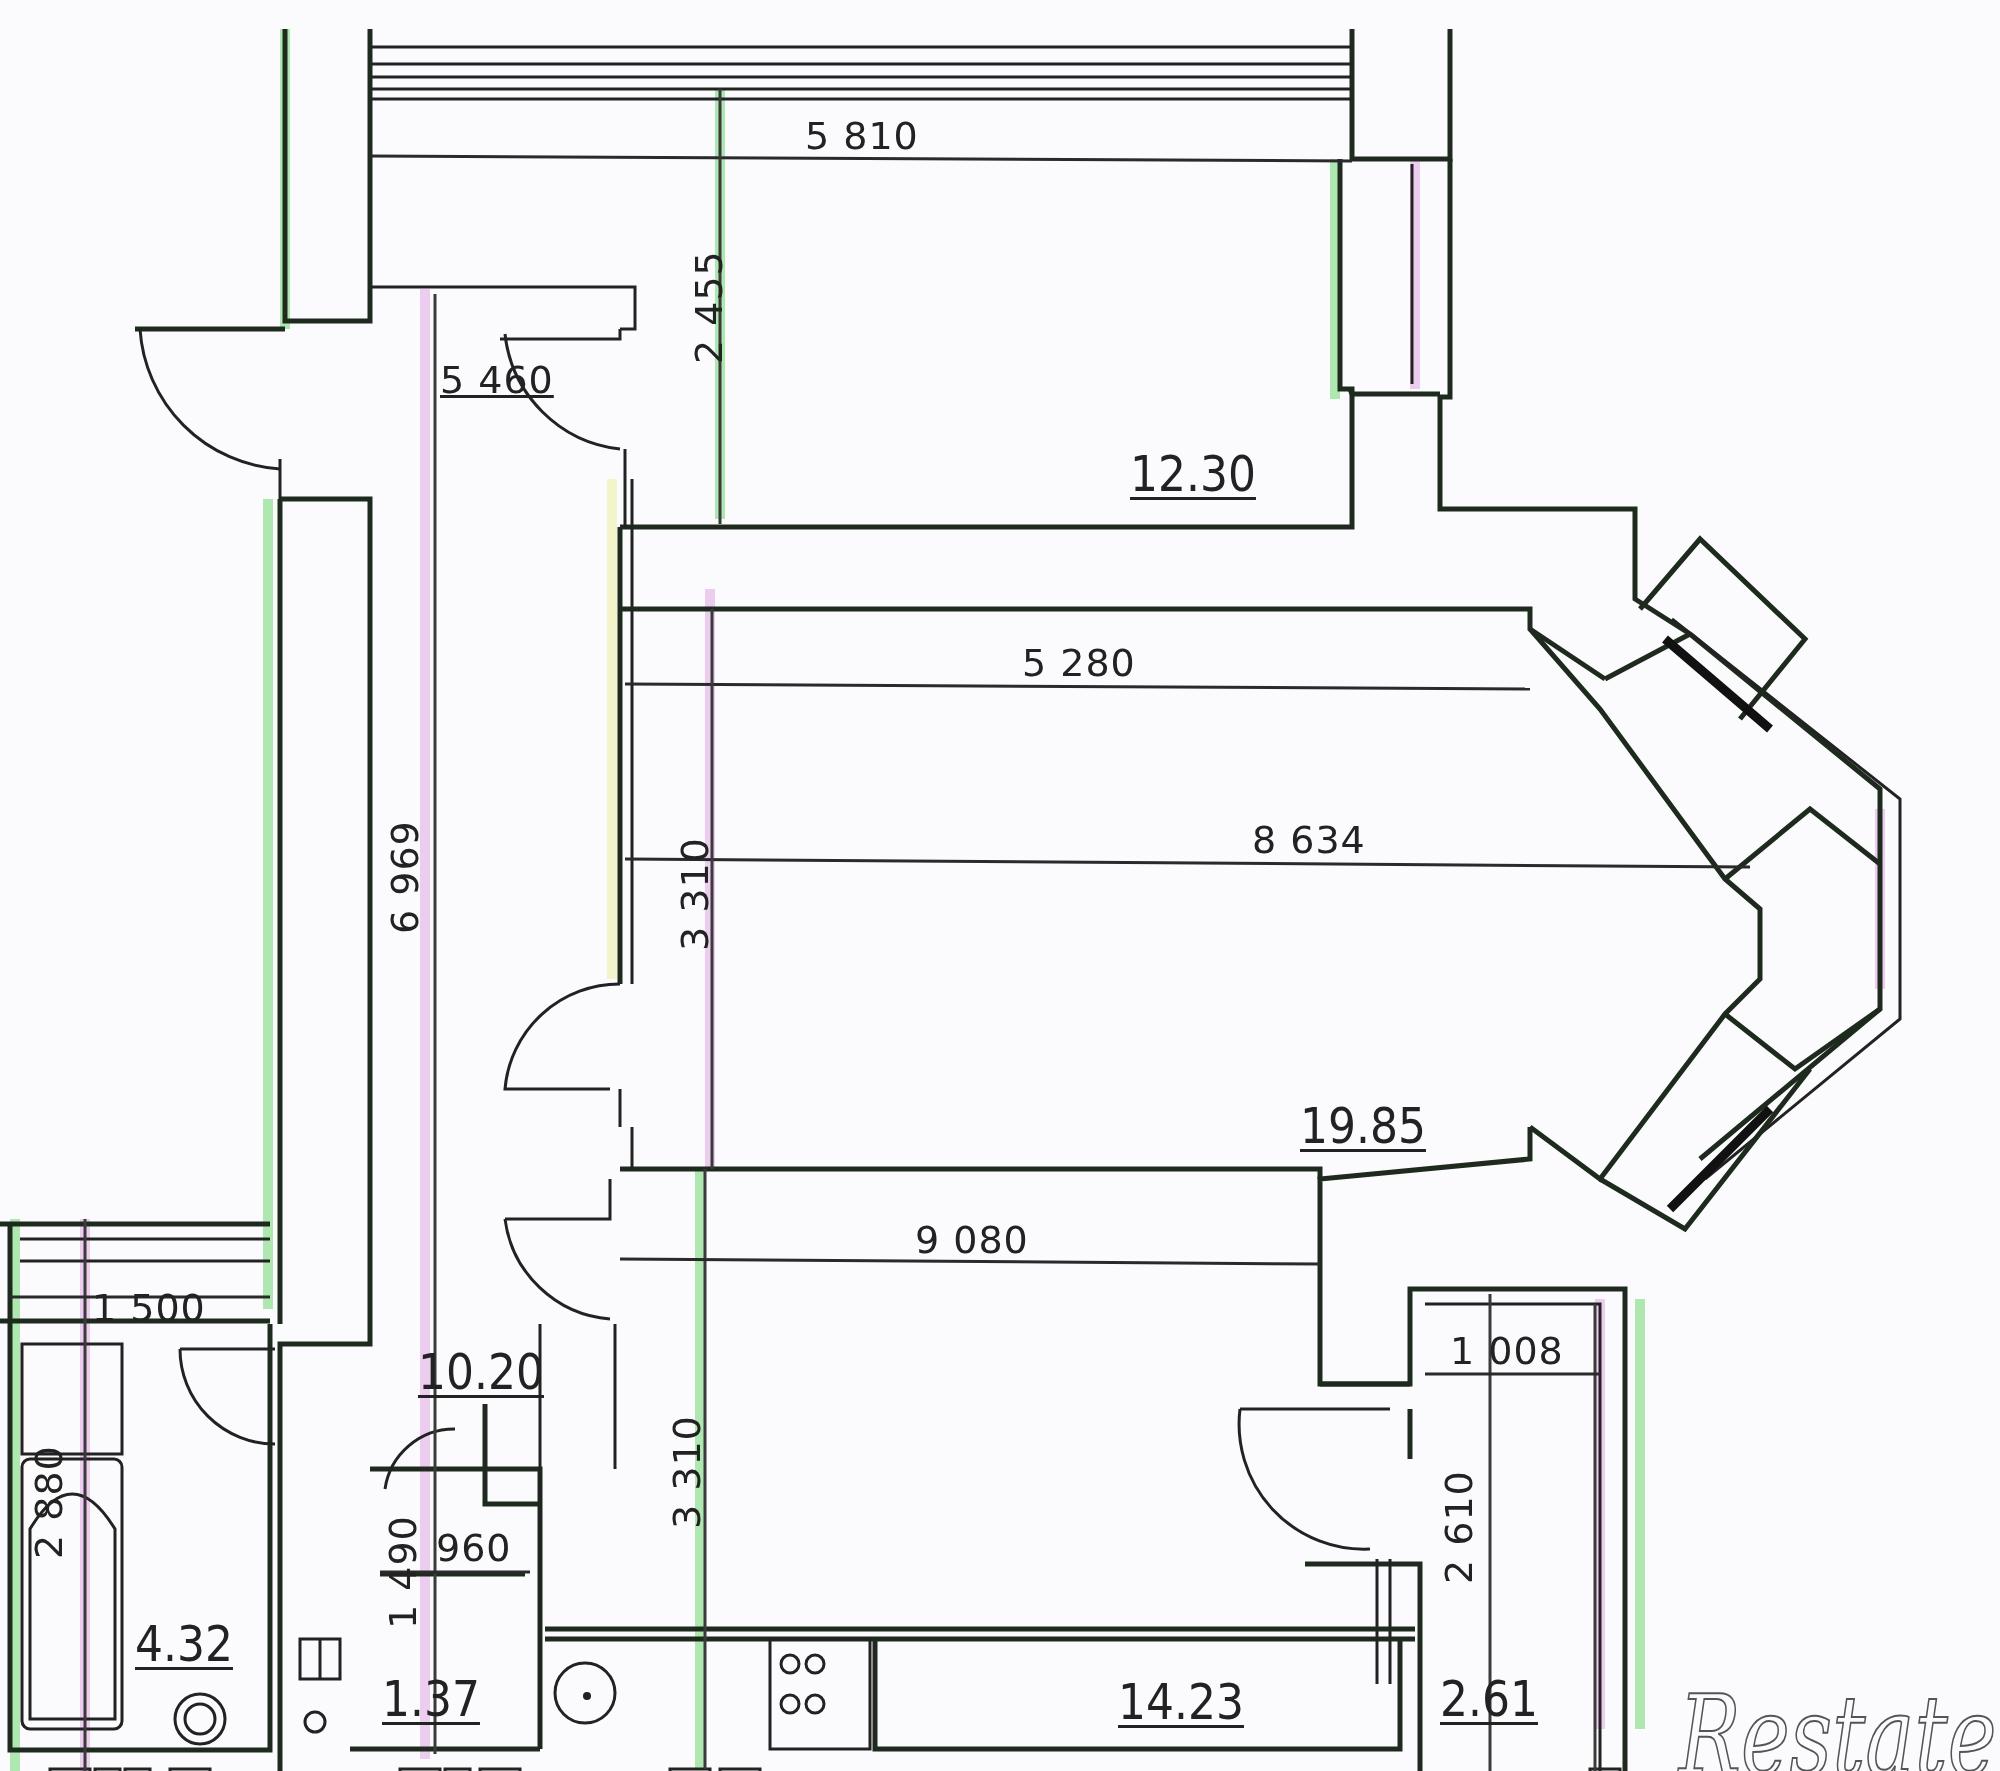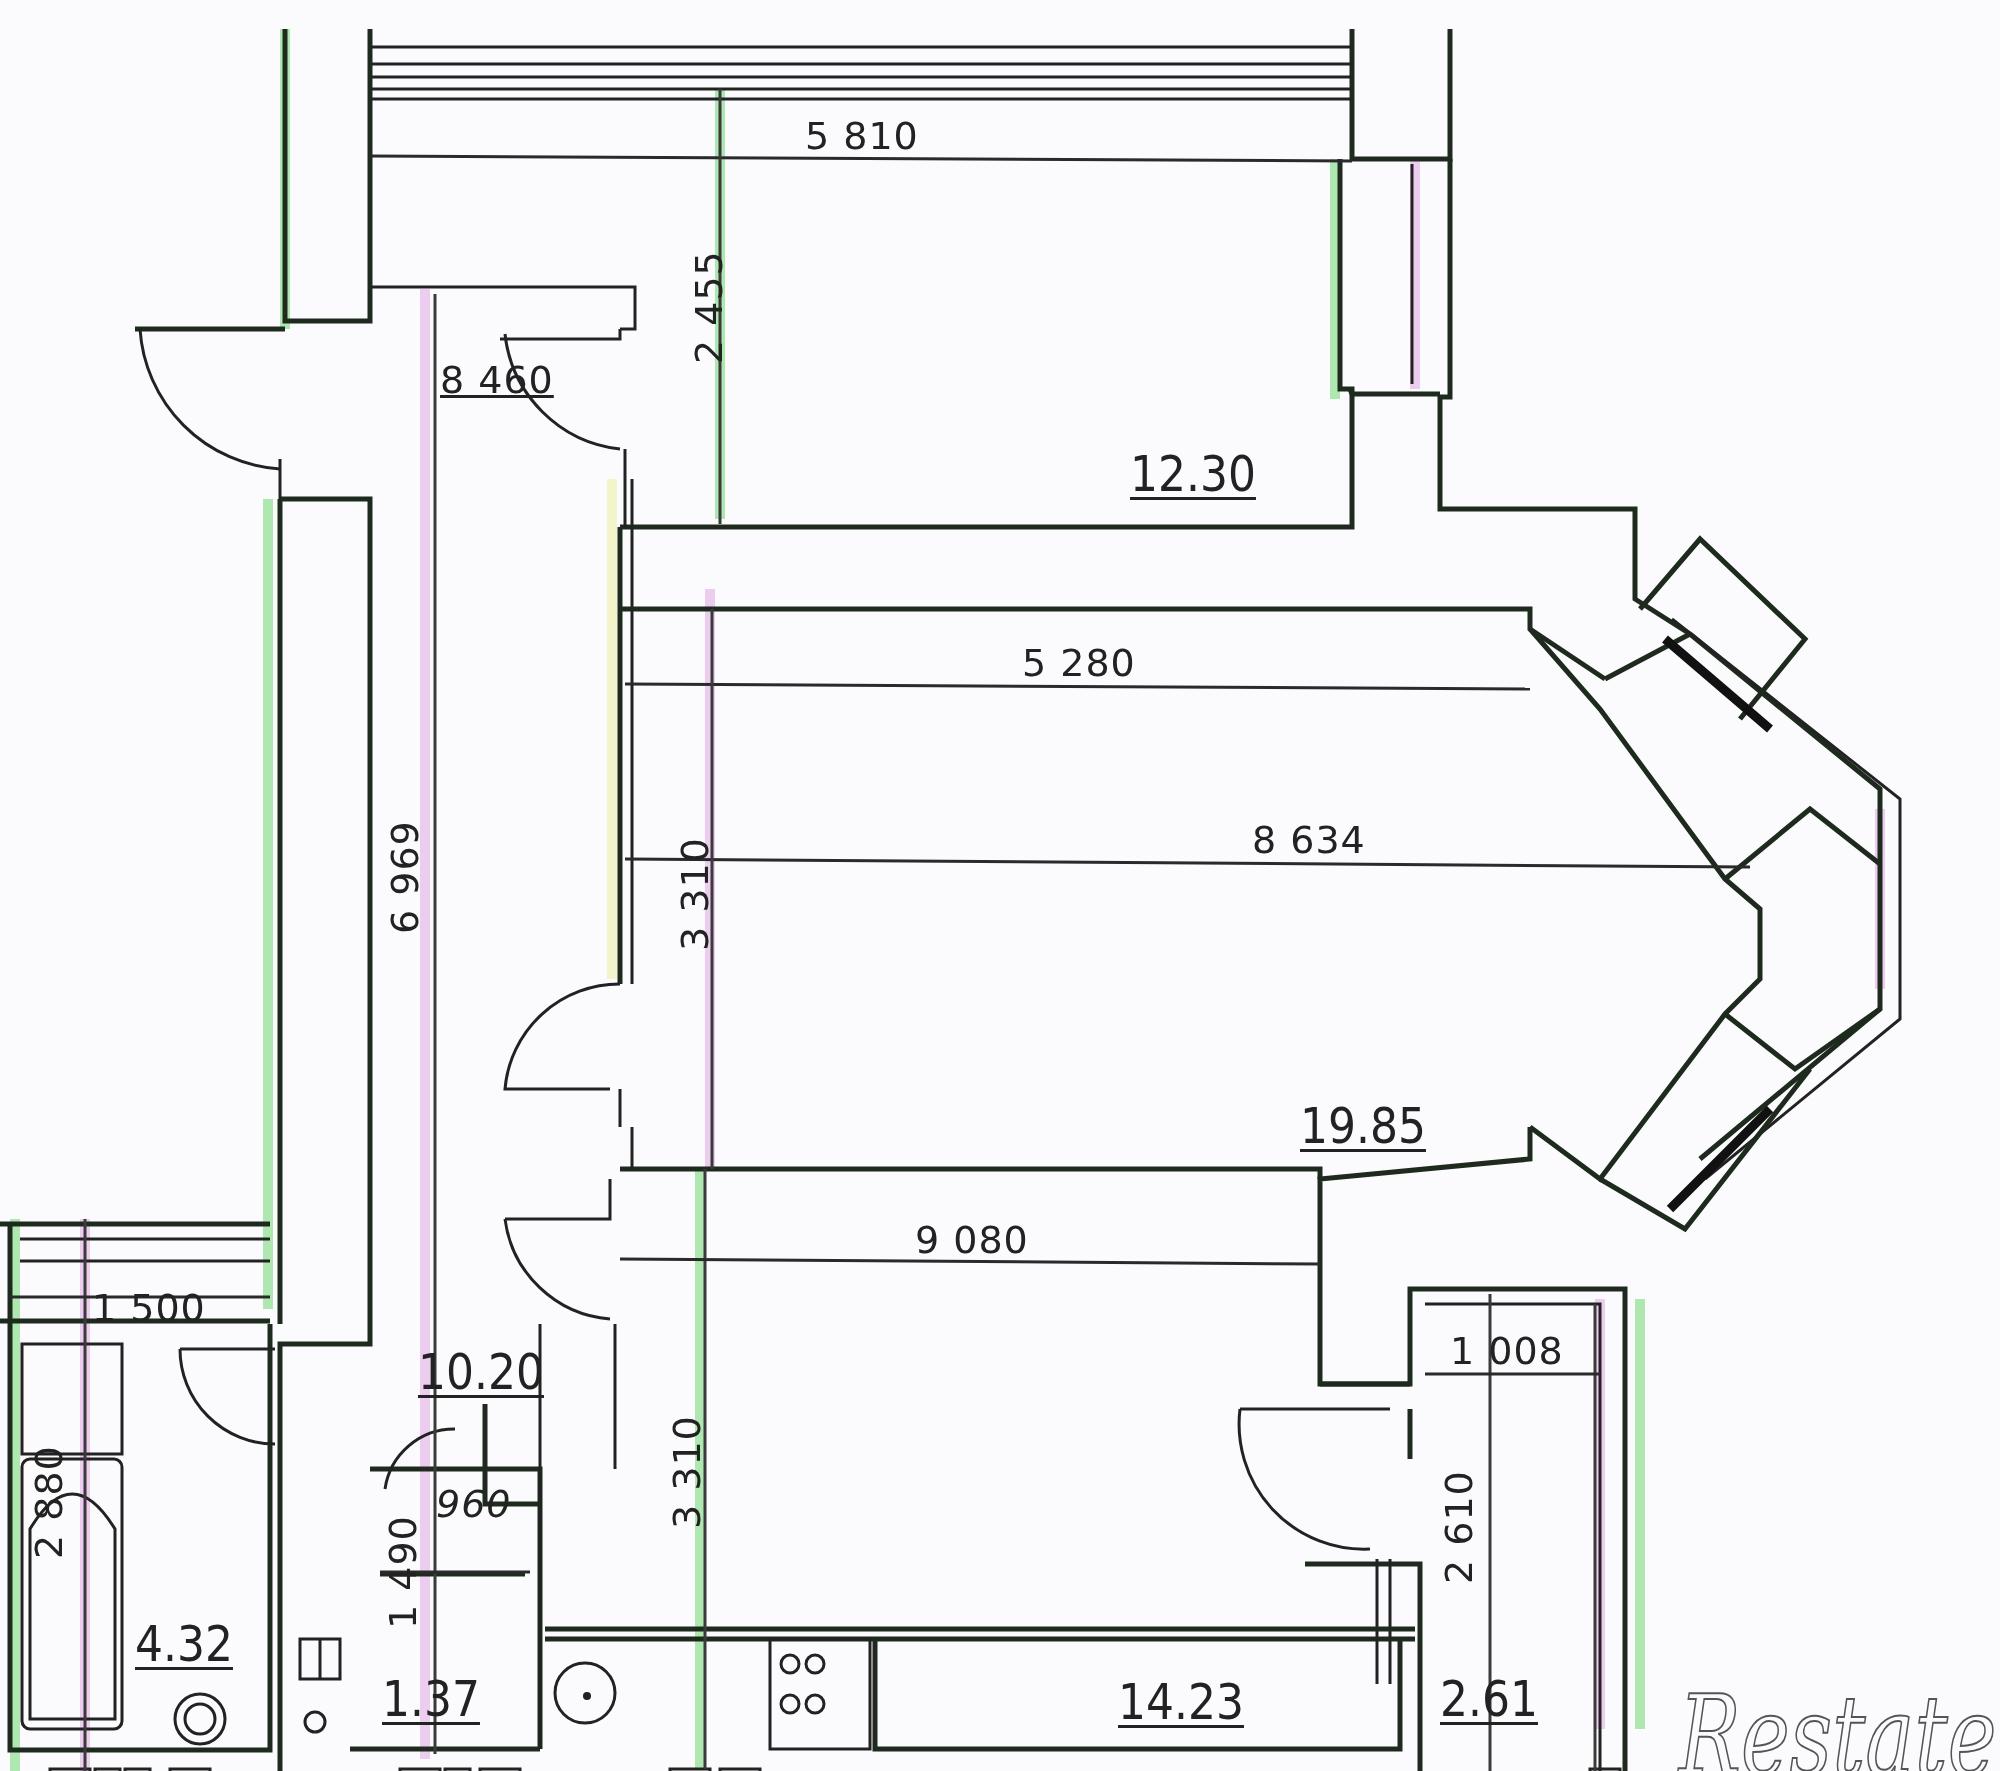--- a/index.html
+++ b/index.html
@@ -180,30 +180,30 @@
     <line class="dim" x1="10" y1="1268" x2="270" y2="1268"></line>
     <line class="dim" x1="380" y1="1543" x2="530" y2="1543"></line>
     <line class="dimv" x1="1490" y1="1265" x2="1490" y2="1745"></line>
     <line class="dimv" x1="1595" y1="1275" x2="1595" y2="1745"></line>
     <line class="dim" x1="1425" y1="1345" x2="1600" y2="1345"></line>
   </g>
 </svg>
 
 <span class="lbl dimtxt" style="left:805px; top:88px;">5 810</span>
 <span class="lbl dimtxt vert" style="left:690px; top:335px;">2 455</span>
-<span class="lbl dimtxt" style="left:440px; top:332px; text-decoration: underline;">8 460</span>
+<span class="lbl dimtxt" style="left:440px; top:332px; text-decoration: underline;">5 460</span>
 <span class="lbl dimtxt" style="left:1022px; top:615px;text-align:center;">5 280</span>
 <span class="lbl dimtxt" style="left:1252px; top:792px;">8 634</span>
 <span class="lbl dimtxt vert" style="left:676px; top:922px;">3 310</span>
 <span class="lbl dimtxt vert" style="left:386px; top:905px;">6 969</span>
 <span class="lbl dimtxt" style="left:915px; top:1192px;">9 080</span>
 <span class="lbl dimtxt vert" style="left:668px; top:1500px;">3 310</span>
 <span class="lbl dimtxt" style="left:92px; top:1260px;">1 500</span>
 <span class="lbl dimtxt vert" style="left:30px; top:1530px;">2 880</span>
-<span class="lbl dimtxt" style="left:436px; top:1456px;font-style:italic;">960</span>
+<span class="lbl dimtxt" style="left:436px; top:1500px;">960</span>
 <span class="lbl dimtxt vert" style="left:384px; top:1600px;">1 490</span>
 <span class="lbl dimtxt" style="left:1450px; top:1303px;">1 008</span>
 <span class="lbl dimtxt vert" style="left:1440px; top:1555px;">2 610</span>
 
 <span class="lbl area" style="left:1130px; top:420px;">12.30</span>
 <span class="lbl area" style="left:1300px; top:1072px;">19.85</span>
 <span class="lbl area" style="left:1118px; top:1648px;">14.23</span>
 <span class="lbl area" style="left:418px; top:1318px;">10.20</span>
 <span class="lbl area" style="left:135px; top:1590px;">4.32</span>
 <span class="lbl area" style="left:382px; top:1645px;">1.37</span>

